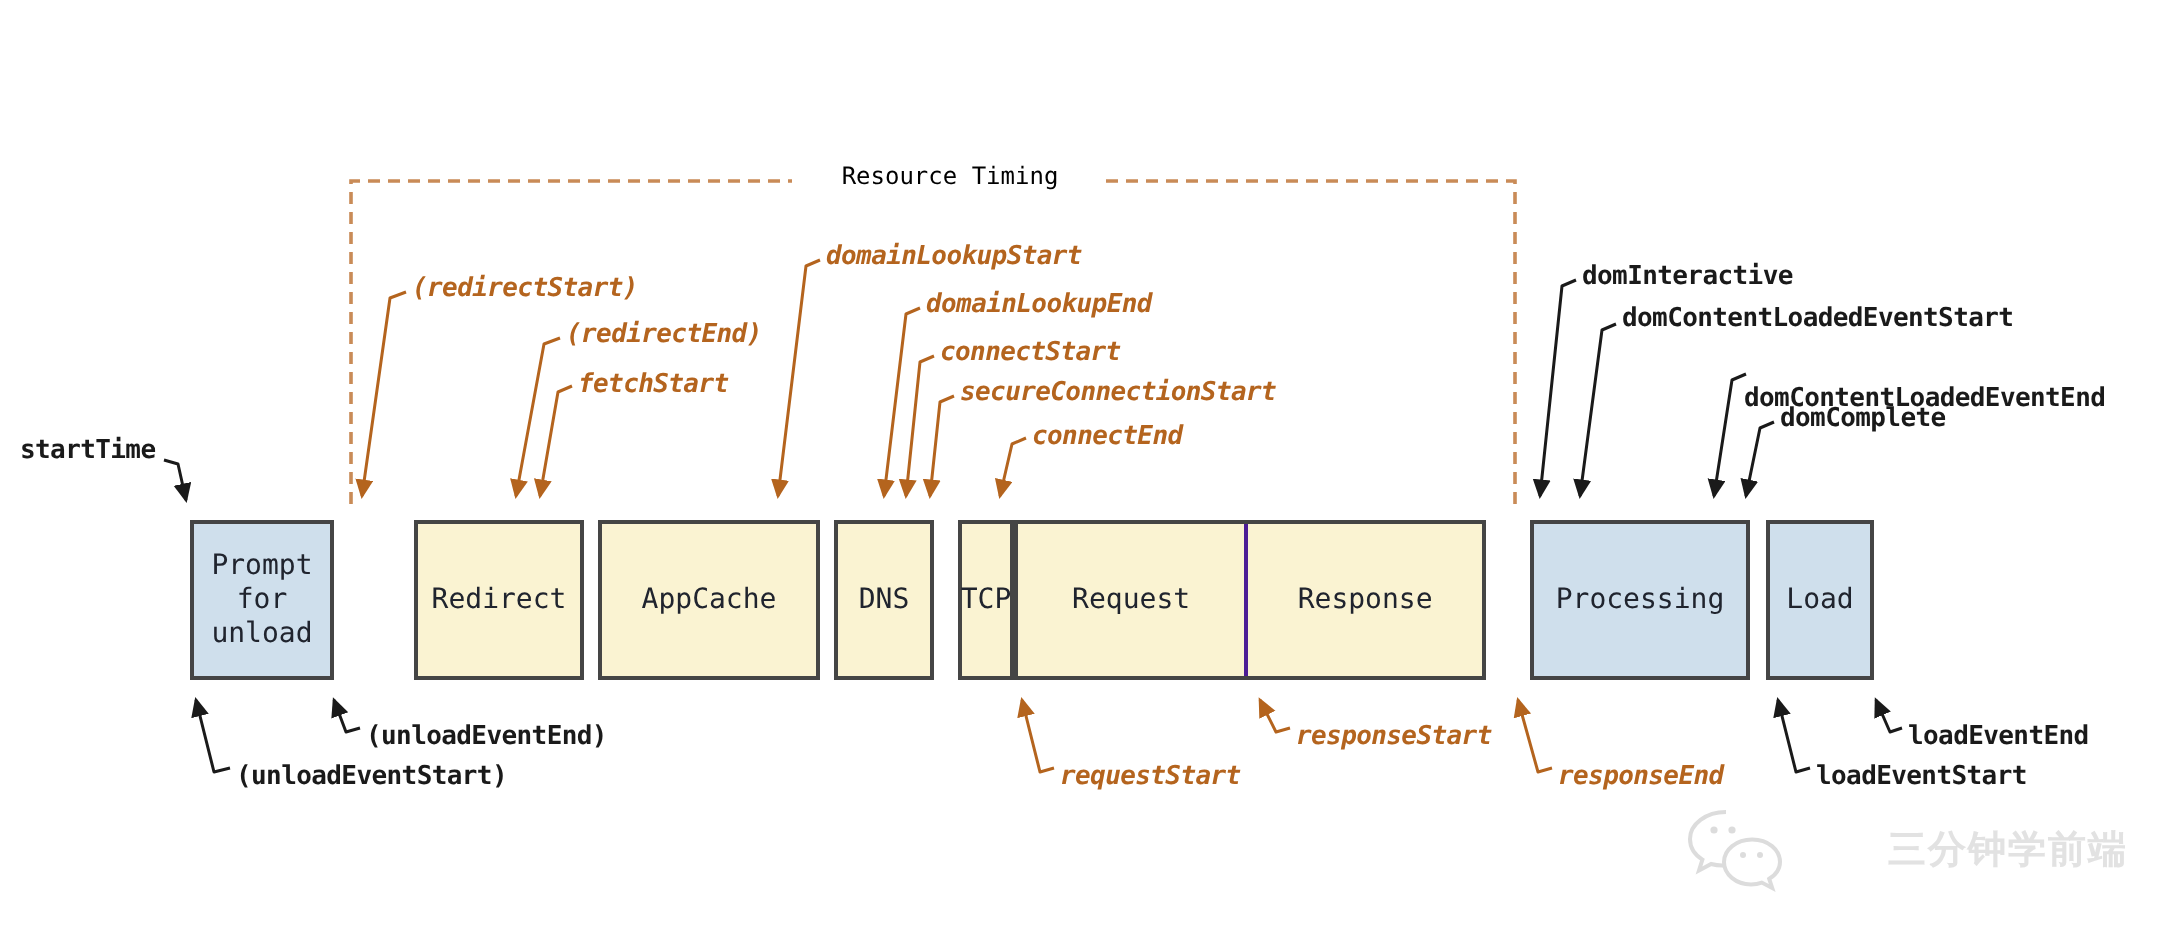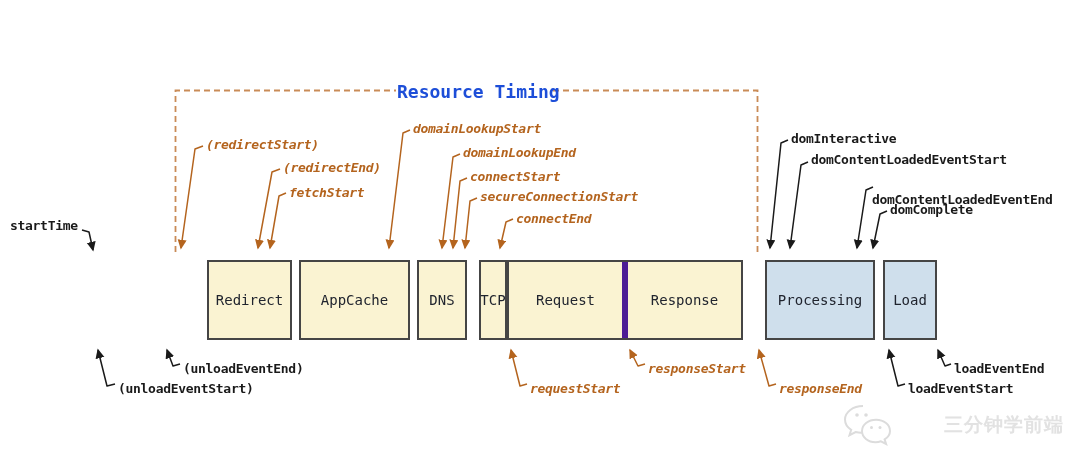--- a/index.html
+++ b/index.html
@@ -9,39 +9,39 @@
   }
   svg.overlay{position:absolute;left:0;top:0;width:1080px;height:474px;}
   .lbl{
     position:absolute;font-size:13px;font-weight:bold;white-space:nowrap;
     line-height:15px;letter-spacing:-0.3px;
   }
   .lbl.orange{color:#b4641e;font-style:italic;}
   .lbl.black{color:#1a1a1a;}
   .bracket-title{
     position:absolute;left:397px;top:81px;width:156px;text-align:center;
-    font-size:18px;font-weight:bold;color:#1d4ed8;white-space:nowrap;
+    font-size:12px;font-weight:normal;color:#000000;white-space:nowrap;
   }
   .box{
     position:absolute;top:260px;height:80px;box-sizing:border-box;
     border:2px solid #454545;display:flex;align-items:center;justify-content:center;
     font-size:14px;color:#20242e;text-align:center;
   }
   .box span{white-space:pre-line;line-height:17px;}
   .box.blue{background:#cfdfec;}
   .box.yellow{background:#faf3d2;margin-left:32px;}
   .reqres{
     position:absolute;top:260px;height:80px;left:507px;width:236px;box-sizing:border-box;
     border:2px solid #454545;background:#faf3d2;display:flex;
   }
   .reqres .cell{
     box-sizing:border-box;display:flex;align-items:center;justify-content:center;
     font-size:14px;color:#20242e;height:100%;
   }
-  .reqres .cell.second{border-left:6px solid #4c1d95;}
+  .reqres .cell.second{border-left:2px solid #4c1d95;}
   .watermark{
     position:absolute;right:16px;top:402px;display:flex;align-items:center;gap:8px;
     color:#dedede;
   }
   .watermark .wm-text{
     font-family:"DejaVu Sans","Liberation Sans",sans-serif;
     font-size:19px;font-weight:bold;letter-spacing:1px;color:#e2e2e2;margin-left:40px;
   }
 </style>
 </head>
@@ -111,20 +111,25 @@
   <div class="lbl black" style="left:890px;top:202px">domComplete</div>
 
   <div class="lbl black" style="left:183px;top:361px">(unloadEventEnd)</div>
   <div class="lbl black" style="left:118px;top:381px">(unloadEventStart)</div>
   <div class="lbl orange" style="left:530px;top:381px">requestStart</div>
   <div class="lbl orange" style="left:648px;top:361px">responseStart</div>
   <div class="lbl orange" style="left:779px;top:381px">responseEnd</div>
   <div class="lbl black" style="left:954px;top:361px">loadEventEnd</div>
   <div class="lbl black" style="left:908px;top:381px">loadEventStart</div>
 
+  <div class="box blue" style="left:95px;width:72px">
+      <span>Prompt
+for
+unload</span>
+    </div>
   <div class="box yellow" style="left:175px;width:85px">
       <span>Redirect</span>
     </div>
   <div class="box yellow" style="left:267px;width:111px">
       <span>AppCache</span>
     </div>
   <div class="box yellow" style="left:385px;width:50px">
       <span>DNS</span>
     </div>
   <div class="box yellow" style="left:447px;width:28px">

